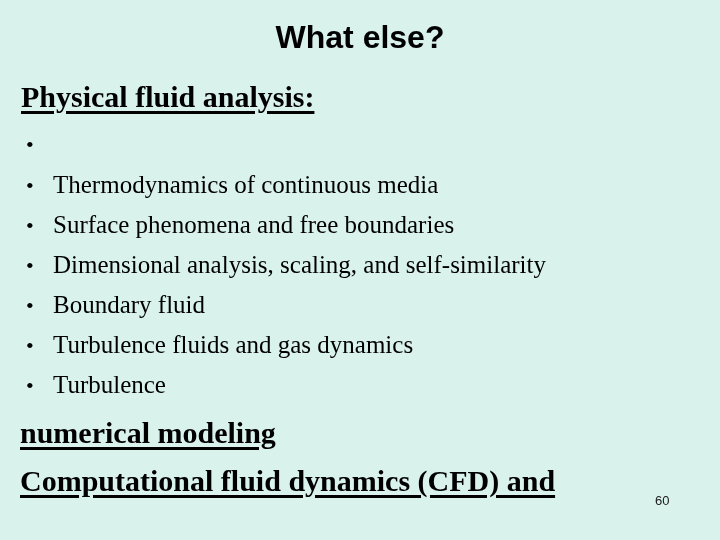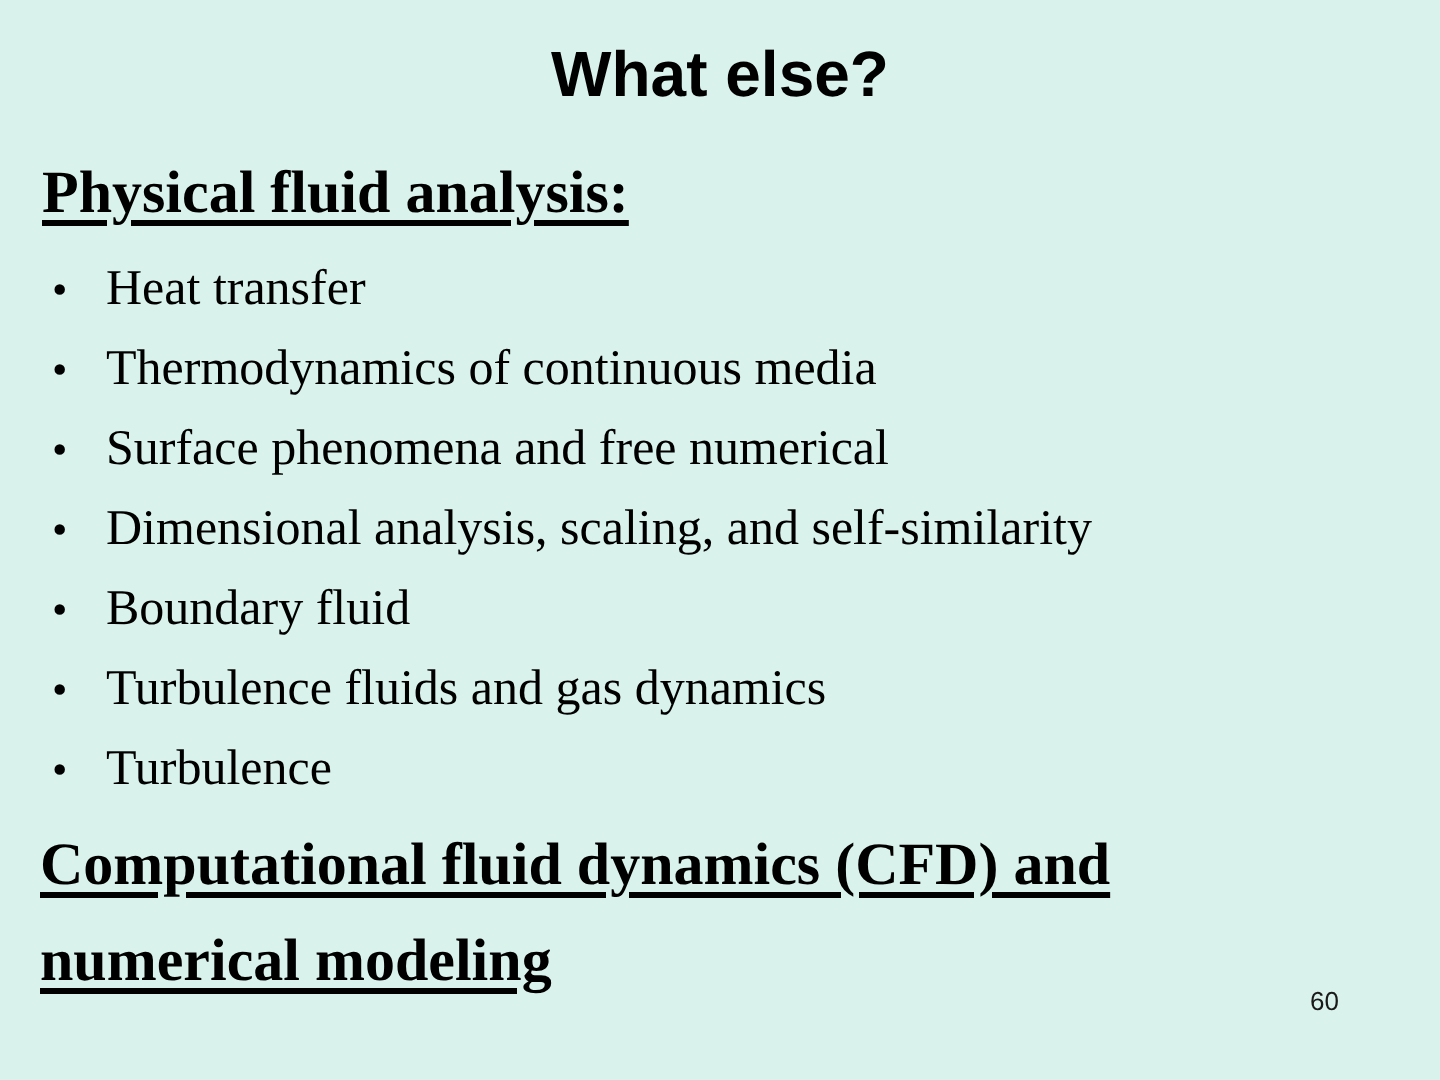--- a/index.html
+++ b/index.html
@@ -94,29 +94,28 @@
 
   <div class="slide-title">What else?</div>
 
   <div class="section-heading" id="physical-heading">
     <span class="underlined">Physical fluid analysis:</span>
   </div>
 
   <ul class="bullet-list">
     <li>
       <span class="bullet-marker">•</span>
-      <span>Heat transfer</span>
     </li>
     <li>
       <span class="bullet-marker">•</span>
       <span>Thermodynamics of continuous media</span>
     </li>
     <li>
       <span class="bullet-marker">•</span>
-      <span>Surface phenomena and free numerical</span>
+      <span>Surface phenomena and free boundaries</span>
     </li>
     <li>
       <span class="bullet-marker">•</span>
       <span>Dimensional analysis, scaling, and self-similarity</span>
     </li>
     <li>
       <span class="bullet-marker">•</span>
       <span>Boundary fluid</span>
     </li>
     <li>
@@ -124,22 +123,22 @@
       <span>Turbulence fluids and gas dynamics</span>
     </li>
     <li>
       <span class="bullet-marker">•</span>
       <span>Turbulence</span>
     </li>
   </ul>
 
   <div class="section-heading" id="cfd-heading">
     <span class="line">
-      <span class="underlined">Computational fluid dynamics (CFD) and</span>
+      <span class="underlined">numerical modeling</span>
     </span>
     <span class="line">
-      <span class="underlined">numerical modeling</span>
+      <span class="underlined">Computational fluid dynamics (CFD) and</span>
     </span>
   </div>
 
   <div class="page-number">60</div>
 
 </div>
 
 </body></html>

